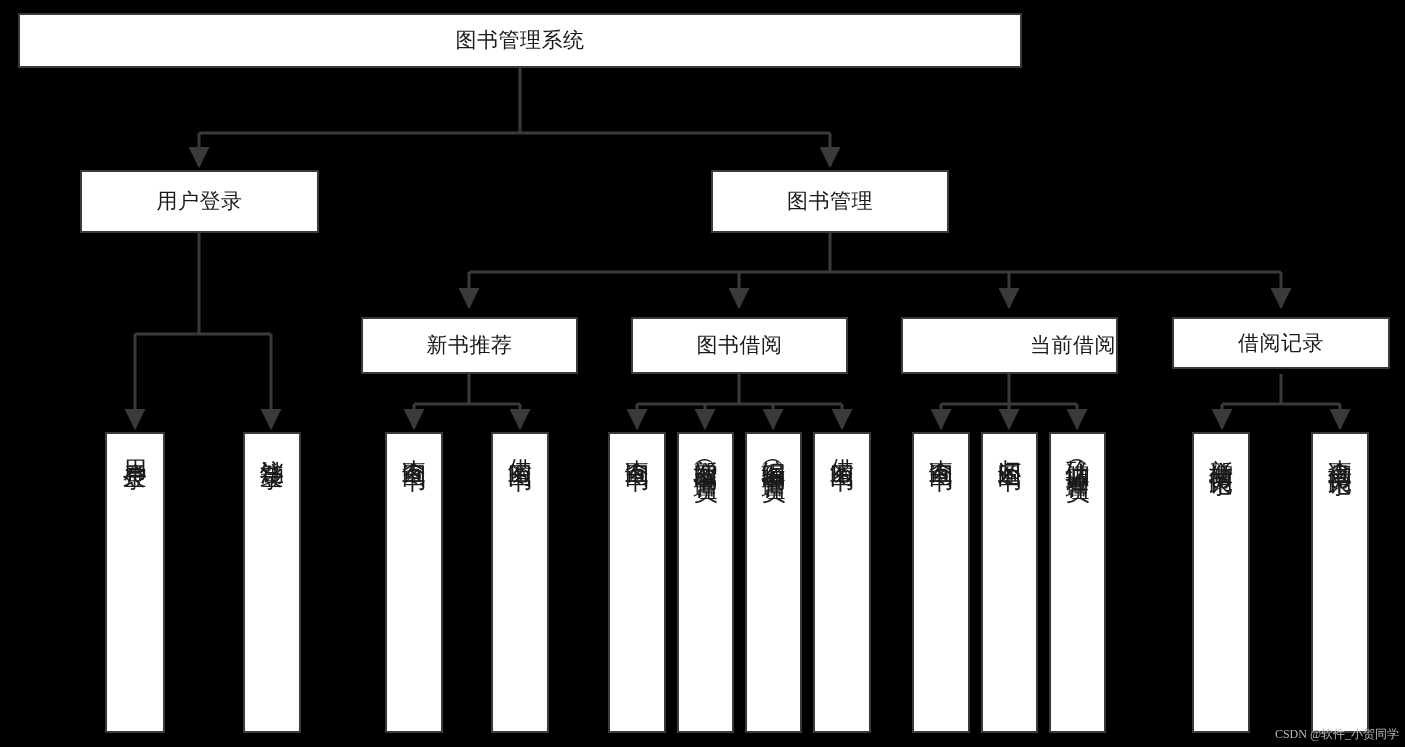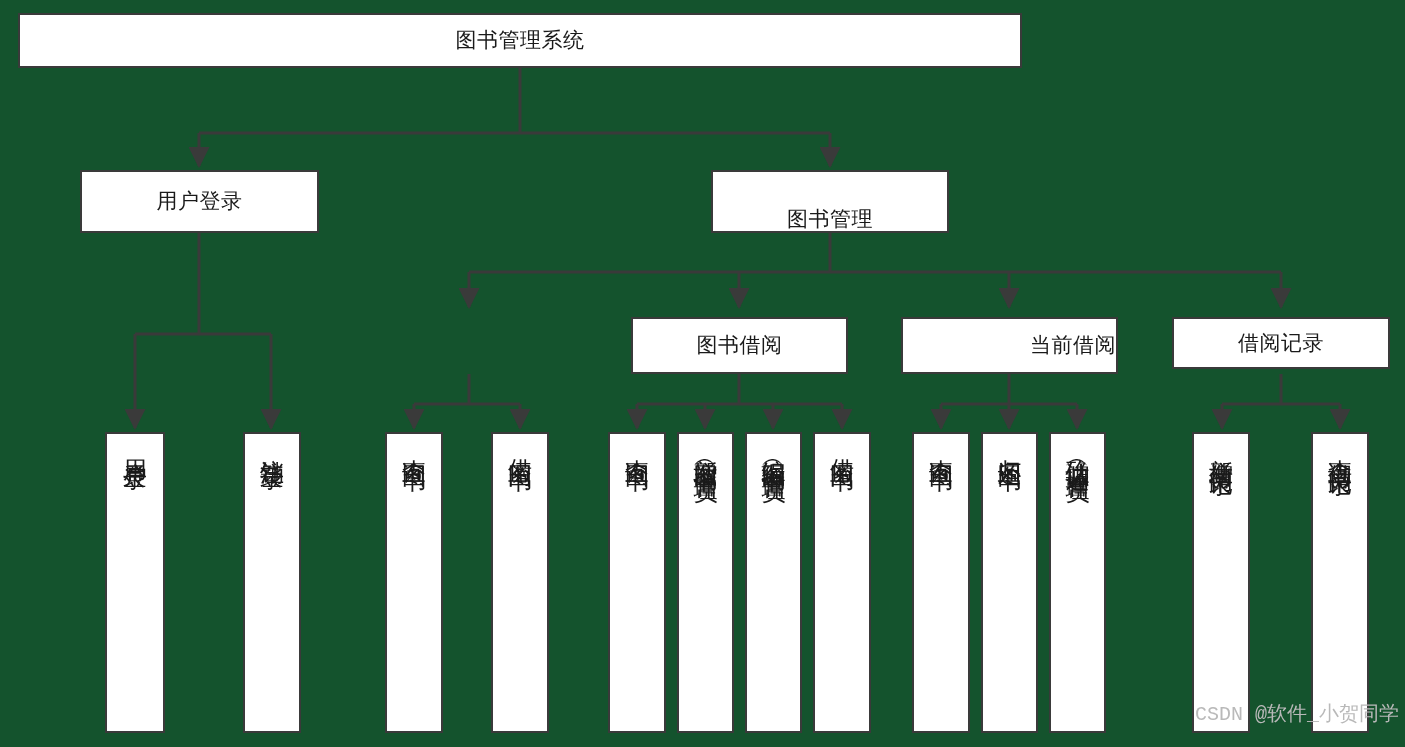--- a/index.html
+++ b/index.html
@@ -8,21 +8,21 @@
     padding: 0;
     background: #ffffff;
   }
   body {
     font-family: "DejaVu Sans", "Liberation Sans", sans-serif;
   }
   #canvas {
     position: relative;
     width: 1405px;
     height: 747px;
-    background: #14532d;
+    background: #000000;
     overflow: hidden;
   }
   svg#wires {
     position: absolute;
     left: 0;
     top: 0;
     width: 1405px;
     height: 747px;
     pointer-events: none;
   }
@@ -56,26 +56,26 @@
     writing-mode: vertical-rl;
     text-orientation: upright;
     font-size: 24px;
     line-height: 1.0;
     letter-spacing: 3px;
     white-space: nowrap;
   }
   .watermark {
     position: absolute;
     right: 6px;
-    bottom: 20px;
-    font-size: 20px;
+    bottom: 4px;
+    font-size: 12px;
     color: #b9b9b9;
     white-space: nowrap;
     z-index: 3;
-    font-family: Liberation Mono, monospace;
+    font-family: Liberation Serif, serif;
   }
 </style>
 </head>
 <body>
 
 <div id="canvas">
 
   <svg id="wires" viewBox="0 0 1405 747" xmlns="http://www.w3.org/2000/svg">
     <defs>
       <marker id="arrow" viewBox="0 0 10 10" refX="9" refY="5" markerWidth="7" markerHeight="7" orient="auto-start-reverse">
@@ -128,24 +128,27 @@
     </g>
   </svg>
 
   <div class="node horiz" style="left:18px; top:13px; width:1004px; height:55px;">
     <span class="lbl">图书管理系统</span>
   </div>
 
   <div class="node horiz" style="left:80px; top:170px; width:239px; height:63px;">
     <span class="lbl">用户登录</span>
   </div>
-  <div class="node horiz" style="left:711px; top:170px; width:238px; height:63px;align-items:flex-end;">
+  <div class="node horiz" style="left:711px; top:170px; width:238px; height:63px;">
     <span class="lbl">图书管理</span>
   </div>
 
+  <div class="node horiz" style="left:361px; top:317px; width:217px; height:57px;">
+    <span class="lbl">新书推荐</span>
+  </div>
   <div class="node horiz" style="left:631px; top:317px; width:217px; height:57px;">
     <span class="lbl">图书借阅</span>
   </div>
   <div class="node horiz" style="left:901px; top:317px; width:217px; height:57px;justify-content:flex-end;">
     <span class="lbl">当前借阅</span>
   </div>
   <div class="node horiz" style="left:1172px; top:317px; width:218px; height:52px;">
     <span class="lbl">借阅记录</span>
   </div>
 

